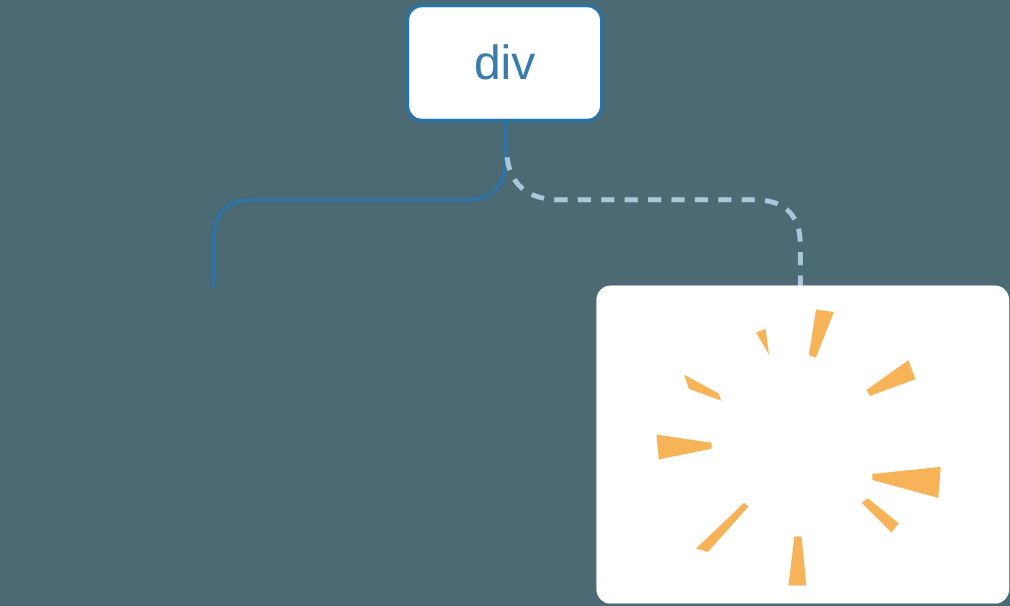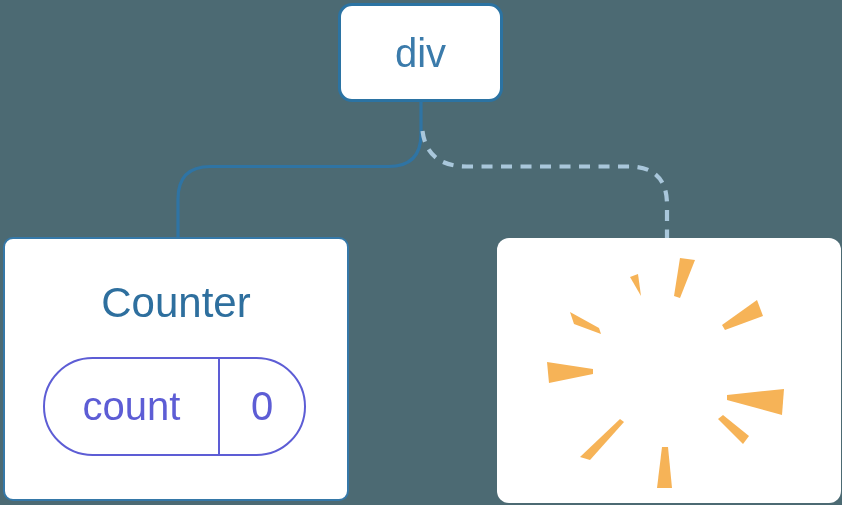--- a/index.html
+++ b/index.html
@@ -120,28 +120,20 @@
 
   <svg class="edges" viewBox="0 0 842 505" xmlns="http://www.w3.org/2000/svg">
     <path class="edge-solid" d="M421 100 L421 134 Q421 166.5 388.5 166.5 L210.5 166.5 Q178 166.5 178 199 L178 239"></path>
     <path class="edge-dashed" d="M422.5 131 Q427 166.5 467 166.5 L628.5 166.5 Q667 166.5 667 204.5 L667 240"></path>
   </svg>
 
   <div class="node node-root">
     <span class="node-label">div</span>
   </div>
 
-  <div class="node node-counter">
-    <div class="counter-title">Counter</div>
-    <div class="state-pill">
-      <span class="pill-key">count</span>
-      <span class="pill-divider"></span>
-      <span class="pill-value">0</span>
-    </div>
-  </div>
 
   <div class="node node-removed">
     <svg class="poof" viewBox="0 0 344 265" xmlns="http://www.w3.org/2000/svg">
       <polygon points="133,39 141,36 144,58"></polygon>
       <polygon points="183,20 198,22 183,60 177,58"></polygon>
       <polygon points="260,62 266,78 228,92 225,87"></polygon>
       <polygon points="73,74 77,86 104,96 102,90"></polygon>
       <polygon points="50,124 52,145 96,136 96,131"></polygon>
       <polygon points="287,151 285,177 230,162 230,157"></polygon>
       <polygon points="221,181 226,177 252,198 246,206"></polygon>

